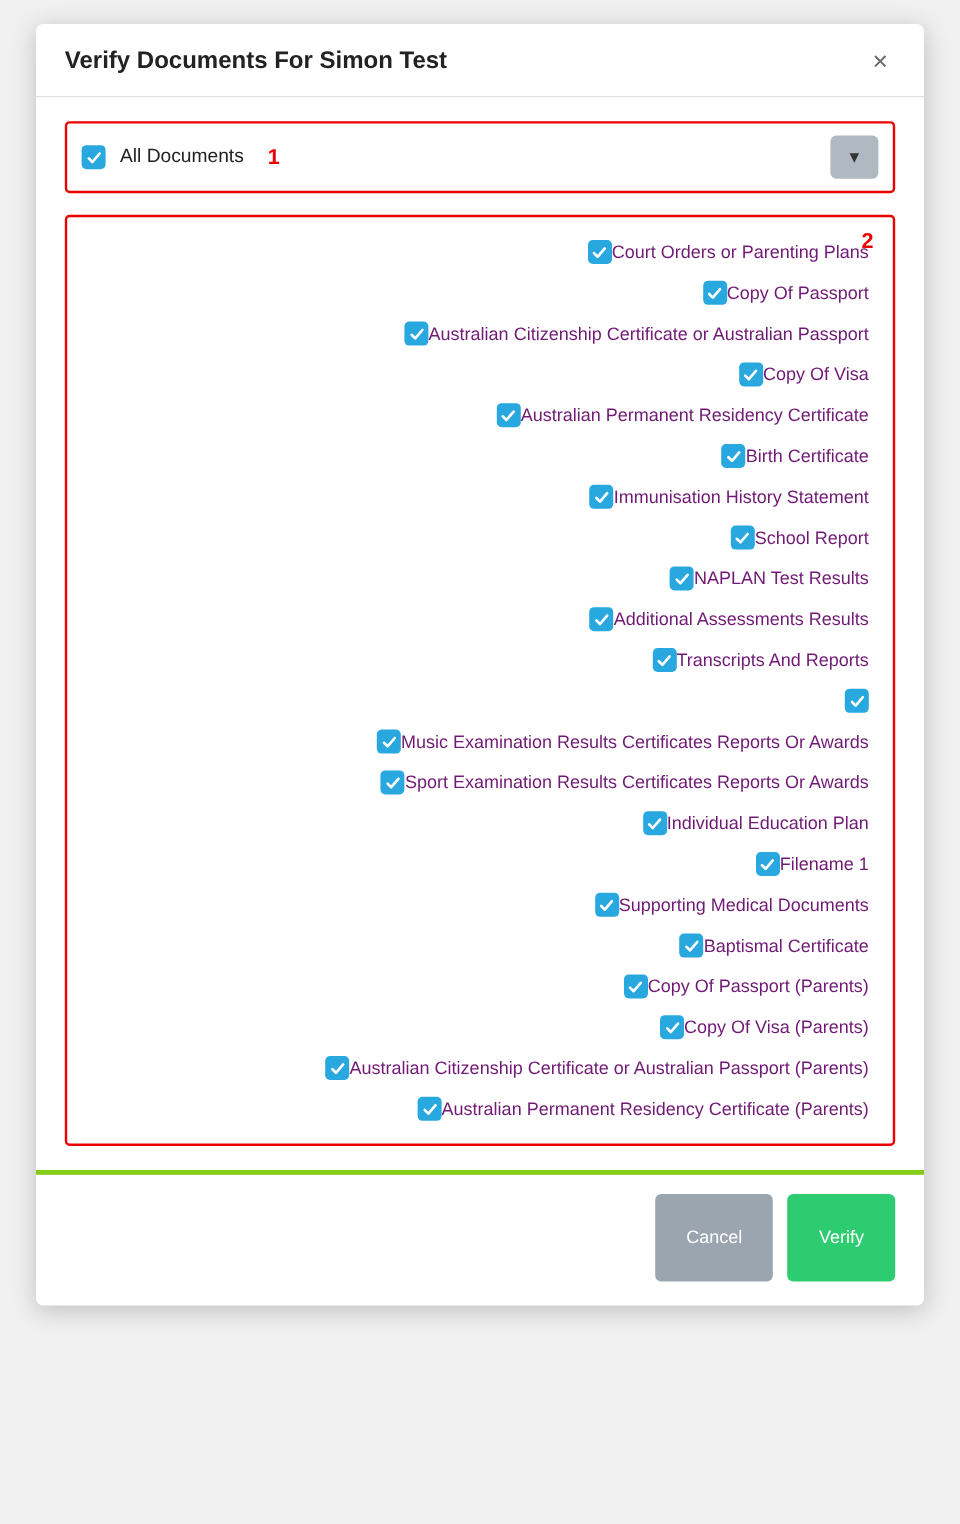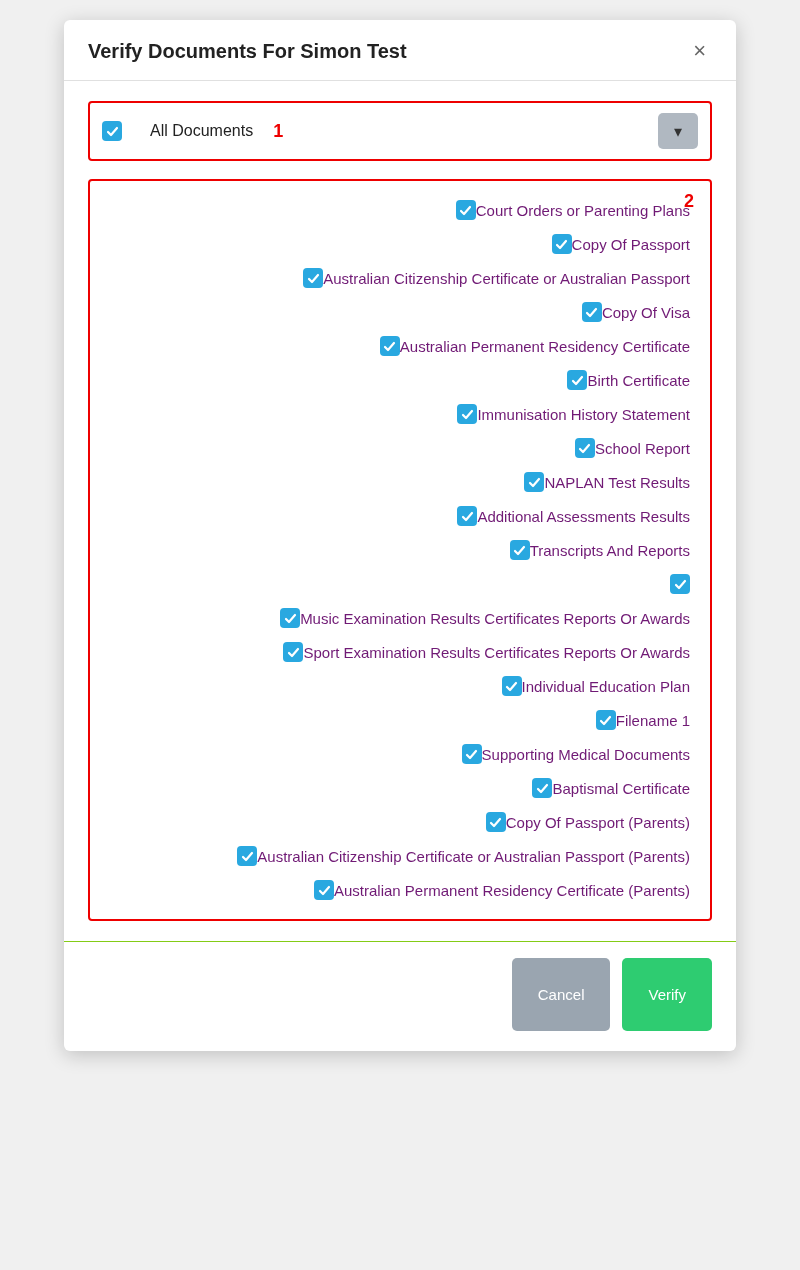--- a/index.html
+++ b/index.html
@@ -13,21 +13,21 @@
       background: #f0f0f0;
       display: flex;
       justify-content: center;
       align-items: flex-start;
       min-height: 1270px;
       padding: 20px;
     }
 
     .modal {
       background: #ffffff;
-      width: 672px;
+      width: 740px;
       border-radius: 6px;
       box-shadow: 0 4px 20px rgba(0,0,0,0.2);
       overflow: hidden;
     }
 
     .modal-header {
       display: flex;
       justify-content: space-between;
       align-items: center;
       padding: 18px 24px 16px 24px;
@@ -136,21 +136,21 @@
     .doc-checkbox svg {
       width: 13px;
       height: 13px;
     }
 
     .modal-footer {
       display: flex;
       justify-content: flex-end;
       gap: 12px;
       padding: 16px 24px 20px 24px;
-      border-top: 1px solid #84cc16;
+      border-top: 4px solid #84cc16;
     }
 
     .btn-cancel {
       background: #9aa5b0;
       color: #fff;
       border: none;
       border-radius: 5px;
       padding: 10px 26px;
       font-size: 15px;
       font-weight: 500;
@@ -165,21 +165,20 @@
       padding: 28px 26px;
       font-size: 15px;
       font-weight: 500;
       cursor: pointer;
     }
 
     .all-doc-label {
       font-size: 16px;
       font-weight: 500;
       color: #222;
-      margin-left: 16px;
     }
   </style>
 </head>
 <body>
 
 <div class="modal">
 
   <div class="modal-header">
     <span class="modal-title">Verify Documents For Simon Test</span>
     <button class="close-btn">×</button>
@@ -356,20 +355,28 @@
     </svg>
             </div>
             <span>Copy Of Passport (Parents)</span>
           </div>
           <div class="document-item">
             <div class="doc-checkbox">
               <svg viewBox="0 0 13 13" fill="none" xmlns="http://www.w3.org/2000/svg">
       <polyline points="2,7 5,10 11,3" stroke="white" stroke-width="2.2" stroke-linecap="round" stroke-linejoin="round"></polyline>
     </svg>
             </div>
+            <span>Copy Of Visa (Parents)</span>
+          </div>
+          <div class="document-item">
+            <div class="doc-checkbox">
+              <svg viewBox="0 0 13 13" fill="none" xmlns="http://www.w3.org/2000/svg">
+      <polyline points="2,7 5,10 11,3" stroke="white" stroke-width="2.2" stroke-linecap="round" stroke-linejoin="round"></polyline>
+    </svg>
+            </div>
             <span>Australian Citizenship Certificate or Australian Passport (Parents)</span>
           </div>
           <div class="document-item">
             <div class="doc-checkbox">
               <svg viewBox="0 0 13 13" fill="none" xmlns="http://www.w3.org/2000/svg">
       <polyline points="2,7 5,10 11,3" stroke="white" stroke-width="2.2" stroke-linecap="round" stroke-linejoin="round"></polyline>
     </svg>
             </div>
             <span>Australian Permanent Residency Certificate (Parents)</span>
           </div>

